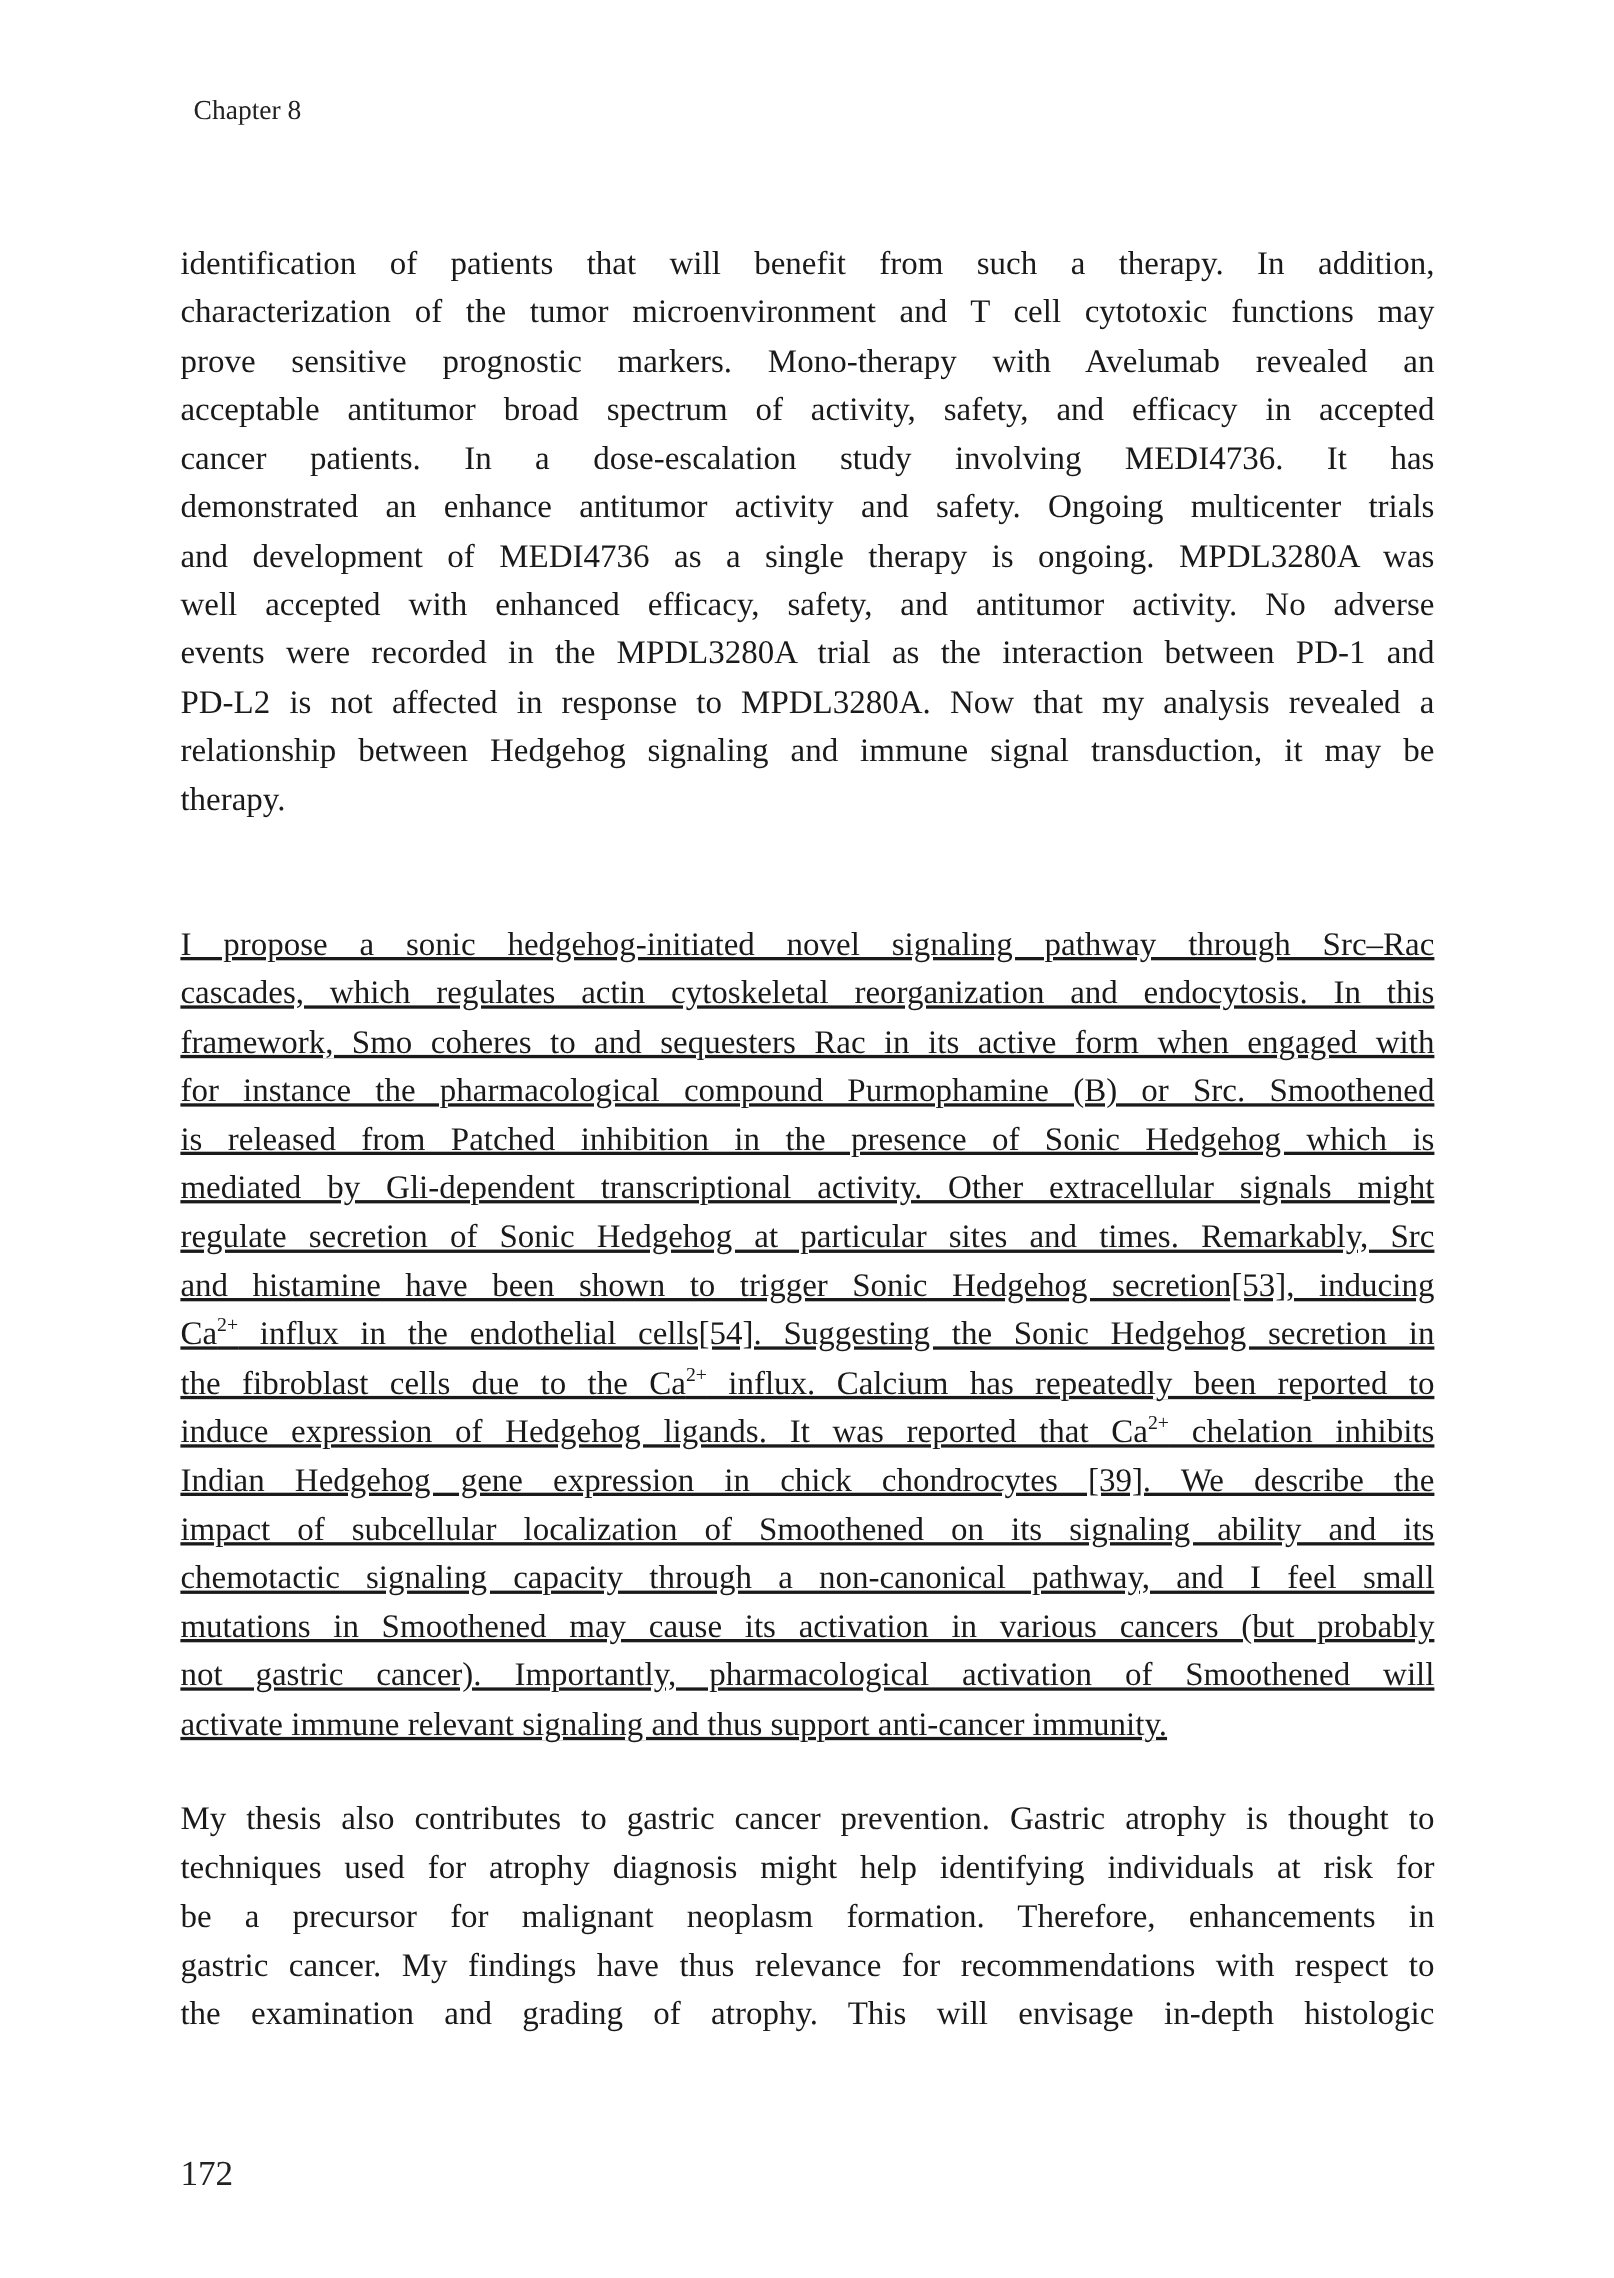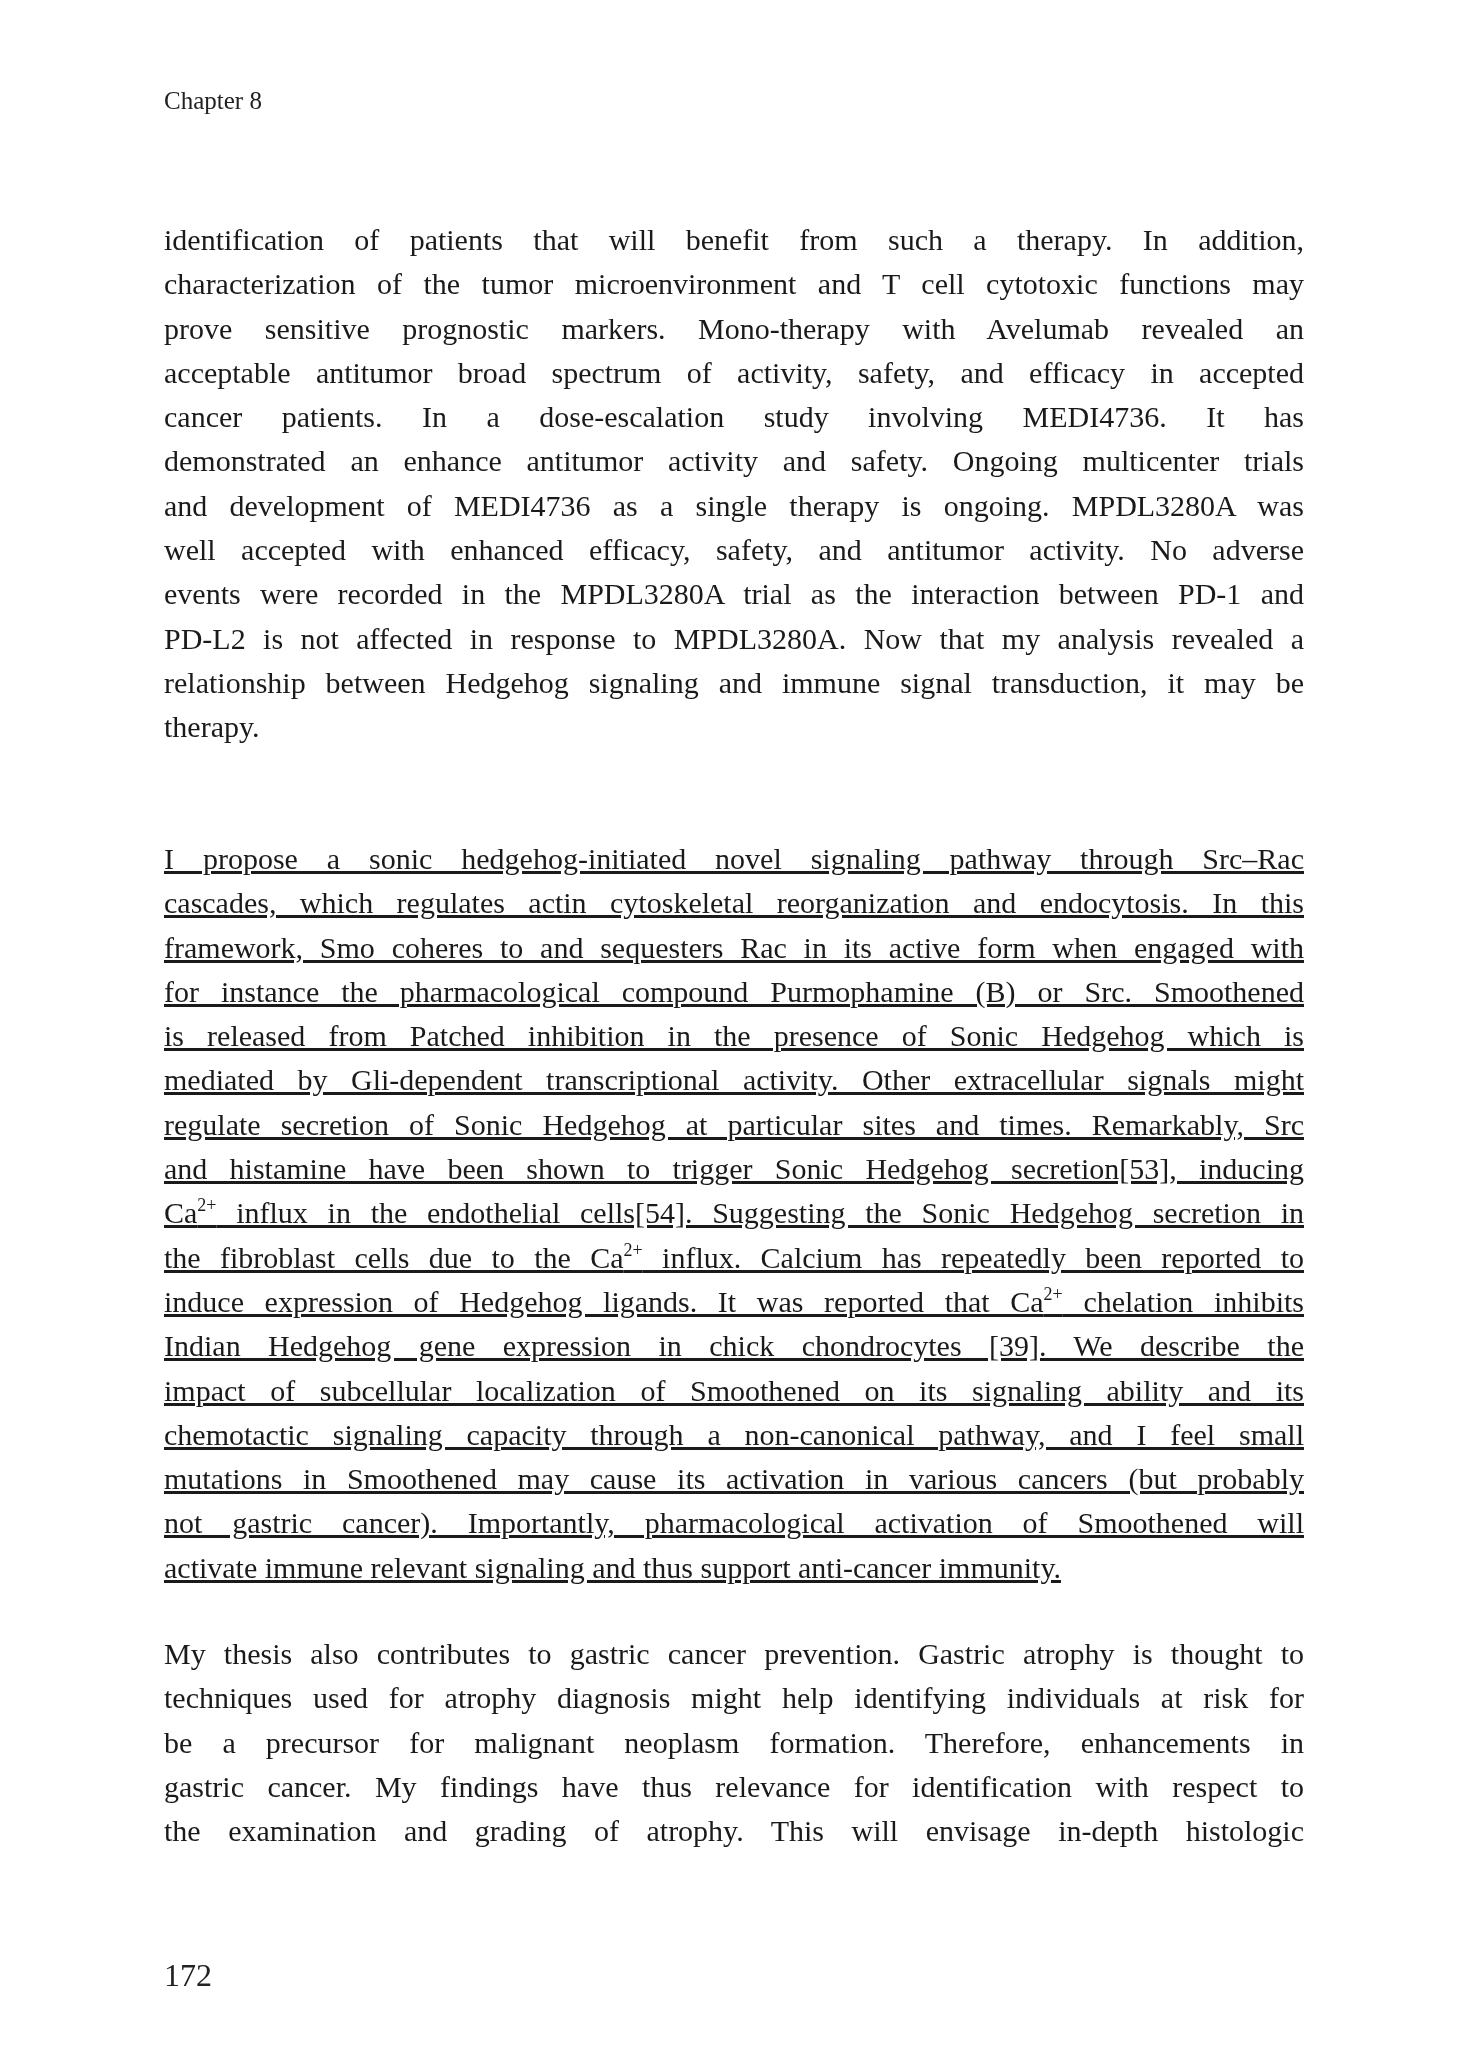--- a/index.html
+++ b/index.html
@@ -10,21 +10,21 @@
     body {
       width: 1467px;
       height: 2071px;
       position: relative;
       overflow: hidden;
       font-family: "Liberation Serif", "DejaVu Serif", serif;
       color: #1a1a1a;
     }
     .running-header {
       position: absolute;
-      left: 164px;
+      left: 176px;
       top: 86px;
       font-size: 25px;
       line-height: 30px;
       color: #222;
     }
     .page-number {
       position: absolute;
       left: 164px;
       top: 1960px;
       font-size: 32px;
@@ -94,17 +94,17 @@
   <div class="line">chemotactic signaling capacity through a non-canonical pathway, and I feel small</div>
   <div class="line">mutations in Smoothened may cause its activation in various cancers (but probably</div>
   <div class="line">not gastric cancer). Importantly, pharmacological activation of Smoothened will</div>
   <div class="line last">activate immune relevant signaling and thus support anti-cancer immunity.</div>
 </div>
 
 <div class="body-text" id="para-3">
   <div class="line">My thesis also contributes to gastric cancer prevention. Gastric atrophy is thought to</div>
   <div class="line">techniques used for atrophy diagnosis might help identifying individuals at risk for</div>
   <div class="line">be a precursor for malignant neoplasm formation. Therefore, enhancements in</div>
-  <div class="line">gastric cancer. My findings have thus relevance for identification with respect to</div>
+  <div class="line">gastric cancer. My findings have thus relevance for recommendations with respect to</div>
   <div class="line">the examination and grading of atrophy. This will envisage in-depth histologic</div>
 </div>
 
 <div class="page-number">172</div>
 
 </body></html>

